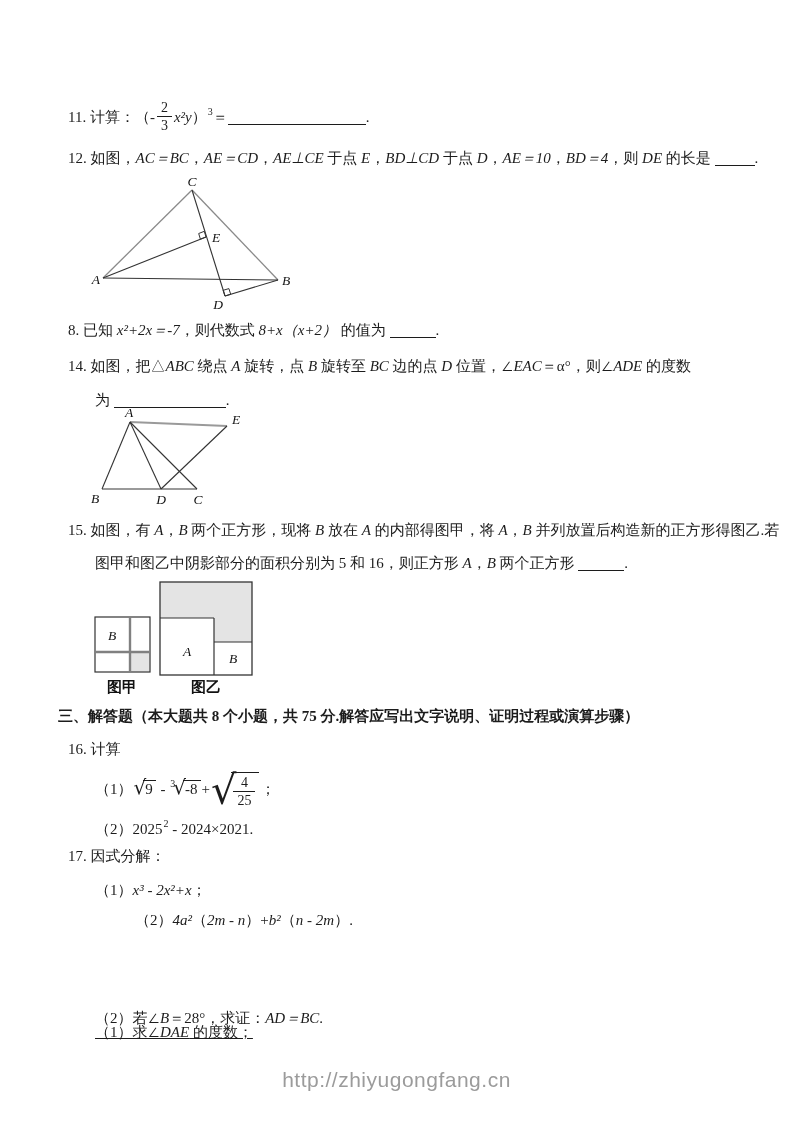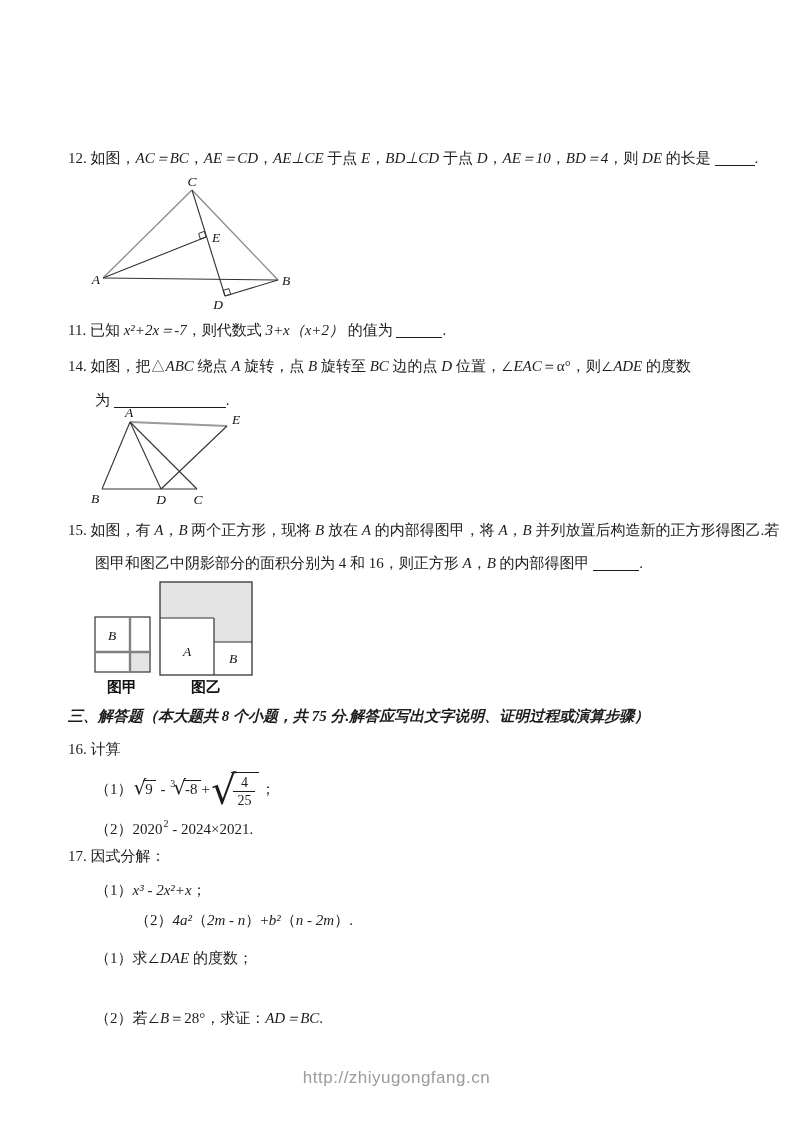--- a/index.html
+++ b/index.html
@@ -23,93 +23,94 @@
   .rad .rbody{display:inline-baseline;border-top:1.4px solid #1c1c1c;padding:0 3px 0 2px;margin-left:-2px;}
   .rad.tall{vertical-align:middle;}
   .rad.tall .rsign{font-size:40px;vertical-align:middle;line-height:0;}
   .rad.tall .rbody{display:inline-block;vertical-align:middle;border-top:1.6px solid #1c1c1c;padding:2px 4px 0 2px;margin-left:-4px;}
   .rad.tall .frac{vertical-align:middle;margin:0;}
   .fig{position:absolute;}
   .flabel{font-family:"Liberation Serif",serif;font-style:italic;font-size:13.5px;fill:#111;}
   .fcap{font-family:"Liberation Serif",serif;font-weight:600;font-size:15px;fill:#111;font-style:normal;}
   .footer{
     position:absolute;left:0;top:1068px;width:793px;text-align:center;
-    font-family:"Liberation Sans",sans-serif;font-size:17px;color:#9b9b9b;letter-spacing:.5px;
+    font-family:"Liberation Sans",sans-serif;font-size:21px;color:#9b9b9b;letter-spacing:.5px;
   }
 </style>
 </head>
 <body>
 
 <div class="page">
 
+  <div class="line" style="left:68px;top:100px;"><span class="seg-t">11. 计算：（-</span><span class="frac"><span class="fnum">2</span><span class="fden">3</span></span><span class="seg-m">x²y</span><span class="seg-t">）</span><span class="seg-sup">3</span><span class="seg-t">＝</span><span class="seg-blank" style="width: 138px;"></span><span class="seg-t">.</span></div>
 
   <div class="line" style="left:68px;top:148px;"><span class="seg-t">12. 如图，</span><span class="seg-m">AC＝BC</span><span class="seg-t">，</span><span class="seg-m">AE＝CD</span><span class="seg-t">，</span><span class="seg-m">AE⊥CE</span><span class="seg-t"> 于点 </span><span class="seg-m">E</span><span class="seg-t">，</span><span class="seg-m">BD⊥CD</span><span class="seg-t"> 于点 </span><span class="seg-m">D</span><span class="seg-t">，</span><span class="seg-m">AE＝10</span><span class="seg-t">，</span><span class="seg-m">BD＝4</span><span class="seg-t">，则 </span><span class="seg-m">DE</span><span class="seg-t"> 的长是 </span><span class="seg-blank" style="width: 40px;"></span><span class="seg-t">.</span></div>
   <svg class="fig" style="left:88px;top:175px;" width="210" height="138" viewBox="0 0 210 138">
     <line x1="15" y1="103" x2="104" y2="15" stroke="#8a8a8a" stroke-width="1.3"></line>
     <line x1="104" y1="15" x2="190" y2="105" stroke="#8a8a8a" stroke-width="1.3"></line>
     <line x1="15" y1="103" x2="190" y2="105" stroke="#333" stroke-width="1.1"></line>
     <line x1="15" y1="103" x2="118" y2="62" stroke="#333" stroke-width="1.1"></line>
     <line x1="104" y1="15" x2="137" y2="121" stroke="#333" stroke-width="1.1"></line>
     <line x1="137" y1="121" x2="190" y2="105" stroke="#333" stroke-width="1.1"></line>
     <path d="M118 62 L116.3 56.3 L110.7 58.5 L112.4 64.2 Z" fill="none" stroke="#333" stroke-width="1"></path>
     <path d="M137 121 L135.2 115.3 L140.9 113.6 L142.7 119.3 Z" fill="none" stroke="#333" stroke-width="1"></path>
     <text class="flabel" x="12" y="109" text-anchor="end">A</text>
     <text class="flabel" x="104" y="11" text-anchor="middle">C</text>
     <text class="flabel" x="194" y="110" text-anchor="start">B</text>
     <text class="flabel" x="124" y="67" text-anchor="start">E</text>
     <text class="flabel" x="130" y="134" text-anchor="middle">D</text>
   </svg>
 
-  <div class="line" style="left:68px;top:320px;"><span class="seg-t">11. 已知 </span><span class="seg-m">x²+2x＝-7</span><span class="seg-t">，则代数式 </span><span class="seg-m">3+x（x+2）</span><span class="seg-t"> 的值为 </span><span class="seg-blank" style="width: 46px;"></span><span class="seg-t">.</span></div>
+  <div class="line" style="left:68px;top:320px;"><span class="seg-t">8. 已知 </span><span class="seg-m">x²+2x＝-7</span><span class="seg-t">，则代数式 </span><span class="seg-m">8+x（x+2）</span><span class="seg-t"> 的值为 </span><span class="seg-blank" style="width: 46px;"></span><span class="seg-t">.</span></div>
 
   <div class="line" style="left:68px;top:356px;"><span class="seg-t">14. 如图，把△</span><span class="seg-m">ABC</span><span class="seg-t"> 绕点 </span><span class="seg-m">A</span><span class="seg-t"> 旋转，点 </span><span class="seg-m">B</span><span class="seg-t"> 旋转至 </span><span class="seg-m">BC</span><span class="seg-t"> 边的点 </span><span class="seg-m">D</span><span class="seg-t"> 位置，∠</span><span class="seg-m">EAC</span><span class="seg-t">＝α°，则∠</span><span class="seg-m">ADE</span><span class="seg-t"> 的度数</span></div>
   <div class="line" style="left:95px;top:390px;"><span class="seg-t">为 </span><span class="seg-blank" style="width: 112px;"></span><span class="seg-t">.</span></div>
   <svg class="fig" style="left:85px;top:406px;" width="162" height="102" viewBox="0 0 162 102">
     <line x1="45" y1="16" x2="142" y2="20" stroke="#9a9a9a" stroke-width="2"></line>
     <line x1="17" y1="83" x2="112" y2="83" stroke="#9a9a9a" stroke-width="2"></line>
     <line x1="45" y1="16" x2="17" y2="83" stroke="#333" stroke-width="1.1"></line>
     <line x1="45" y1="16" x2="76" y2="83" stroke="#333" stroke-width="1.1"></line>
     <line x1="45" y1="16" x2="112" y2="83" stroke="#333" stroke-width="1.1"></line>
     <line x1="76" y1="83" x2="142" y2="20" stroke="#333" stroke-width="1.1"></line>
     <text class="flabel" x="44" y="11" text-anchor="middle">A</text>
     <text class="flabel" x="147" y="18" text-anchor="start">E</text>
     <text class="flabel" x="10" y="97" text-anchor="middle">B</text>
     <text class="flabel" x="76" y="98" text-anchor="middle">D</text>
     <text class="flabel" x="113" y="98" text-anchor="middle">C</text>
   </svg>
 
   <div class="line" style="left:68px;top:520px;"><span class="seg-t">15. 如图，有 </span><span class="seg-m">A</span><span class="seg-t">，</span><span class="seg-m">B</span><span class="seg-t"> 两个正方形，现将 </span><span class="seg-m">B</span><span class="seg-t"> 放在 </span><span class="seg-m">A</span><span class="seg-t"> 的内部得图甲，将 </span><span class="seg-m">A</span><span class="seg-t">，</span><span class="seg-m">B</span><span class="seg-t"> 并列放置后构造新的正方形得图乙.若</span></div>
-  <div class="line" style="left:95px;top:553px;"><span class="seg-t">图甲和图乙中阴影部分的面积分别为 4 和 16，则正方形 </span><span class="seg-m">A</span><span class="seg-t">，</span><span class="seg-m">B</span><span class="seg-t"> 的内部得图甲 </span><span class="seg-blank" style="width: 46px;"></span><span class="seg-t">.</span></div>
+  <div class="line" style="left:95px;top:553px;"><span class="seg-t">图甲和图乙中阴影部分的面积分别为 5 和 16，则正方形 </span><span class="seg-m">A</span><span class="seg-t">，</span><span class="seg-m">B</span><span class="seg-t"> 两个正方形 </span><span class="seg-blank" style="width: 46px;"></span><span class="seg-t">.</span></div>
   <svg class="fig" style="left:90px;top:580px;" width="172" height="120" viewBox="0 0 172 120">
 
     <rect x="40.5" y="72.5" width="19" height="19" fill="#e4e4e4"></rect>
     <rect x="5" y="37" width="55" height="55" fill="none" stroke="#333" stroke-width="1.2"></rect>
     <line x1="40" y1="37" x2="40" y2="92" stroke="#808080" stroke-width="2.4"></line>
     <line x1="5" y1="72" x2="60" y2="72" stroke="#808080" stroke-width="2.4"></line>
     <text class="flabel" x="22" y="60" text-anchor="middle">B</text>
     <text class="fcap" x="32" y="112" text-anchor="middle">图甲</text>
 
     <path d="M70 2 L162 2 L162 62 L124 62 L124 38 L70 38 Z" fill="#e4e4e4"></path>
     <rect x="70" y="2" width="92" height="93" fill="none" stroke="#333" stroke-width="1.3"></rect>
     <line x1="70" y1="38" x2="124" y2="38" stroke="#333" stroke-width="1.2"></line>
     <line x1="124" y1="38" x2="124" y2="95" stroke="#333" stroke-width="1.2"></line>
     <line x1="124" y1="62" x2="162" y2="62" stroke="#333" stroke-width="1.2"></line>
     <text class="flabel" x="97" y="76" text-anchor="middle">A</text>
     <text class="flabel" x="143" y="83" text-anchor="middle">B</text>
     <text class="fcap" x="116" y="112" text-anchor="middle">图乙</text>
   </svg>
 
-  <div class="line bold" style="left:68px;top:706px;font-style:italic;">三、解答题（本大题共 8 个小题，共 75 分.解答应写出文字说明、证明过程或演算步骤）</div>
+  <div class="line bold" style="left:58px;top:706px;">三、解答题（本大题共 8 个小题，共 75 分.解答应写出文字说明、证明过程或演算步骤）</div>
 
   <div class="line" style="left:68px;top:739px;"><span class="seg-t">16. 计算</span></div>
   <div class="line" style="left:95px;top:772px;"><span class="seg-t">（1）</span><span class="rad"><span class="rsign">√</span><span class="rbody">9</span></span><span class="seg-t"> - </span><span class="seg-sup tight">3</span><span class="rad"><span class="rsign">√</span><span class="rbody">-8</span></span><span class="seg-t">+</span><span class="rad tall"><span class="rsign">√</span><span class="rbody"><span class="frac"><span class="fnum">4</span><span class="fden">25</span></span></span></span><span class="seg-t">；</span></div>
-  <div class="line" style="left:95px;top:817px;"><span class="seg-t">（2）2020</span><span class="seg-sup">2</span><span class="seg-t"> - 2024×2021.</span></div>
+  <div class="line" style="left:95px;top:817px;"><span class="seg-t">（2）2025</span><span class="seg-sup">2</span><span class="seg-t"> - 2024×2021.</span></div>
 
   <div class="line" style="left:68px;top:846px;"><span class="seg-t">17. 因式分解：</span></div>
   <div class="line" style="left:95px;top:880px;"><span class="seg-t">（1）</span><span class="seg-m">x³ - 2x²+x</span><span class="seg-t">；</span></div>
   <div class="line" style="left:95px;top:910px;margin-left:40px;"><span class="seg-t">（2）</span><span class="seg-m">4a²</span><span class="seg-t">（</span><span class="seg-m">2m - n</span><span class="seg-t">）+</span><span class="seg-m">b²</span><span class="seg-t">（</span><span class="seg-m">n - 2m</span><span class="seg-t">）.</span></div>
 
-  <div class="line" style="left:95px;top:948px;"><span class="seg-t">（1）求∠</span><span class="seg-m">DAE</span><span class="seg-t"> 的度数；</span></div>
+  <div class="line" style="left:95px;top:1022px;text-decoration:underline;"><span class="seg-t">（1）求∠</span><span class="seg-m">DAE</span><span class="seg-t"> 的度数；</span></div>
   <div class="line" style="left:95px;top:1008px;"><span class="seg-t">（2）若∠</span><span class="seg-m">B</span><span class="seg-t">＝28°，求证：</span><span class="seg-m">AD＝BC</span><span class="seg-t">.</span></div>
 
   <div class="footer">http://zhiyugongfang.cn</div>
 
 </div>
 
 </body></html>

